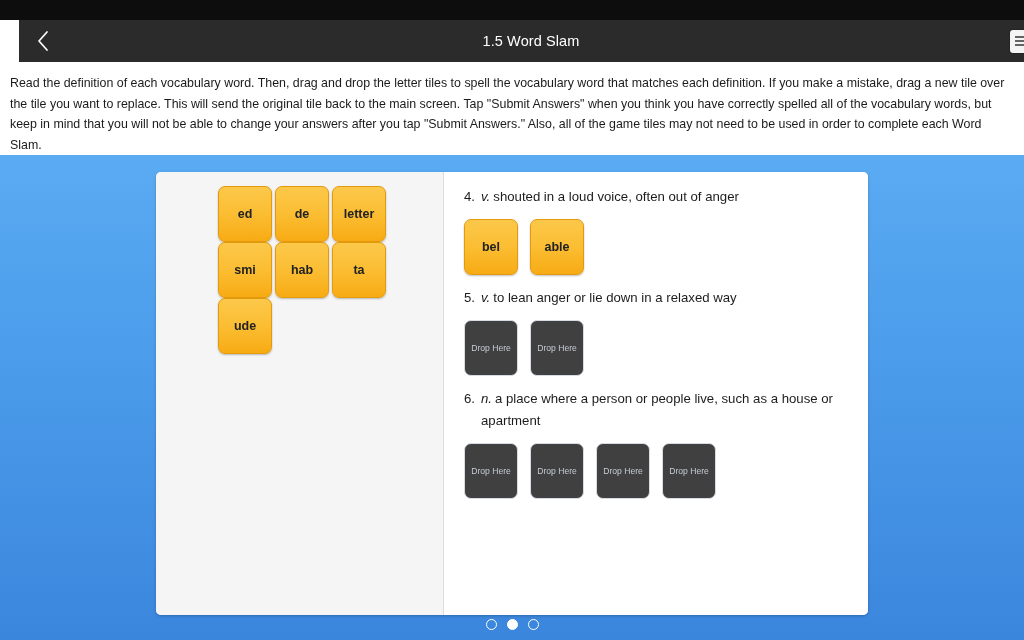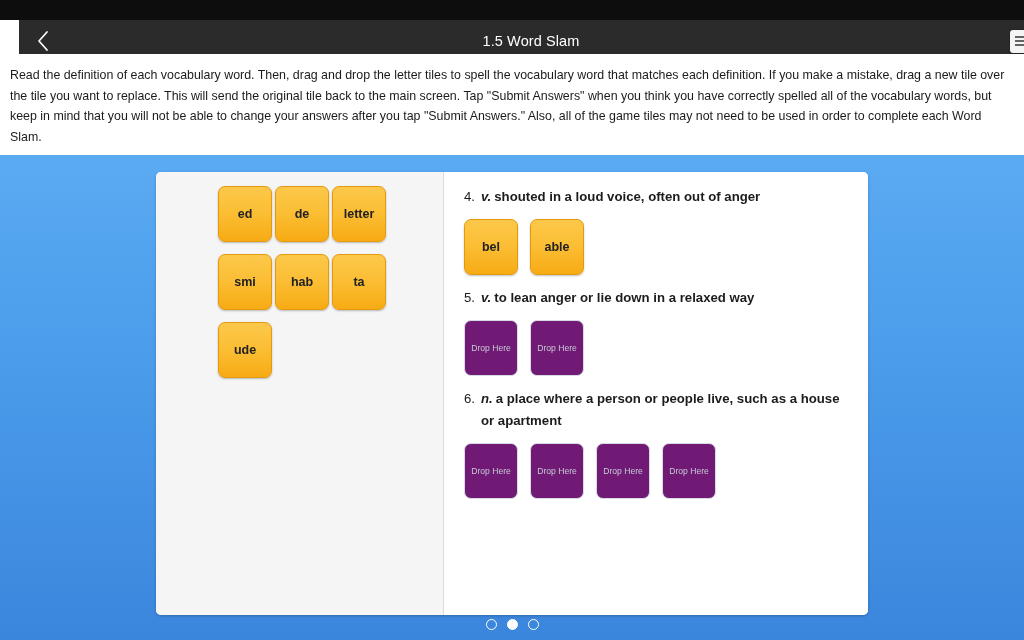--- a/index.html
+++ b/index.html
@@ -83,21 +83,21 @@
     width: 11px;
     height: 1.6px;
     background: #636363;
   }
   .menu-btn i:nth-child(2) { width: 11px; }
   .menu-btn i:nth-child(3) { width: 11px; }
 
   
   .instructions {
     position: absolute;
-    top: 54px; left: 0;
+    top: 62px; left: 0;
     width: 1024px;
     height: 93px;
     background: #ffffff;
     box-sizing: border-box;
     padding: 11px 14px 0 10px;
   }
   .instructions p {
     margin: 0;
     font-size: 12.4px;
     line-height: 20.5px;
@@ -134,21 +134,21 @@
     border-right: 1px solid #dcdcdc;
     flex: 0 0 287px;
   }
   .tray-grid {
     position: absolute;
     left: 62px;
     top: 14px;
     width: 170px;
     display: flex;
     flex-wrap: wrap;
-    gap: 12px;
+    gap: 0;
   }
   .tray-row {
     display: flex;
     gap: 3px;
     width: 100%;
     justify-content: flex-start;
   }
   .tray-row.centered { }
 
   
@@ -185,36 +185,35 @@
     display: flex;
     align-items: flex-start;
   }
   .def-num {
     flex: 0 0 auto;
     margin-right: 6px;
   }
   .def-body {
     flex: 1 1 auto;
     max-width: 370px;
-    font-weight: bold;
   }
   .pos {
     font-style: italic;
     margin-right: 3px;
   }
   .slot-row {
     display: flex;
     gap: 12px;
     margin-top: 11px;
   }
   .slot {
     width: 54px;
     height: 56px;
     border-radius: 7px;
-    background: #701a75;
+    background: #404040;
     border: 1px solid #d7dce4;
     display: flex;
     align-items: center;
     justify-content: center;
     color: #c6ccd6;
     font-size: 8.6px;
     cursor: pointer;
     box-sizing: border-box;
   }
   .slot.filled {

